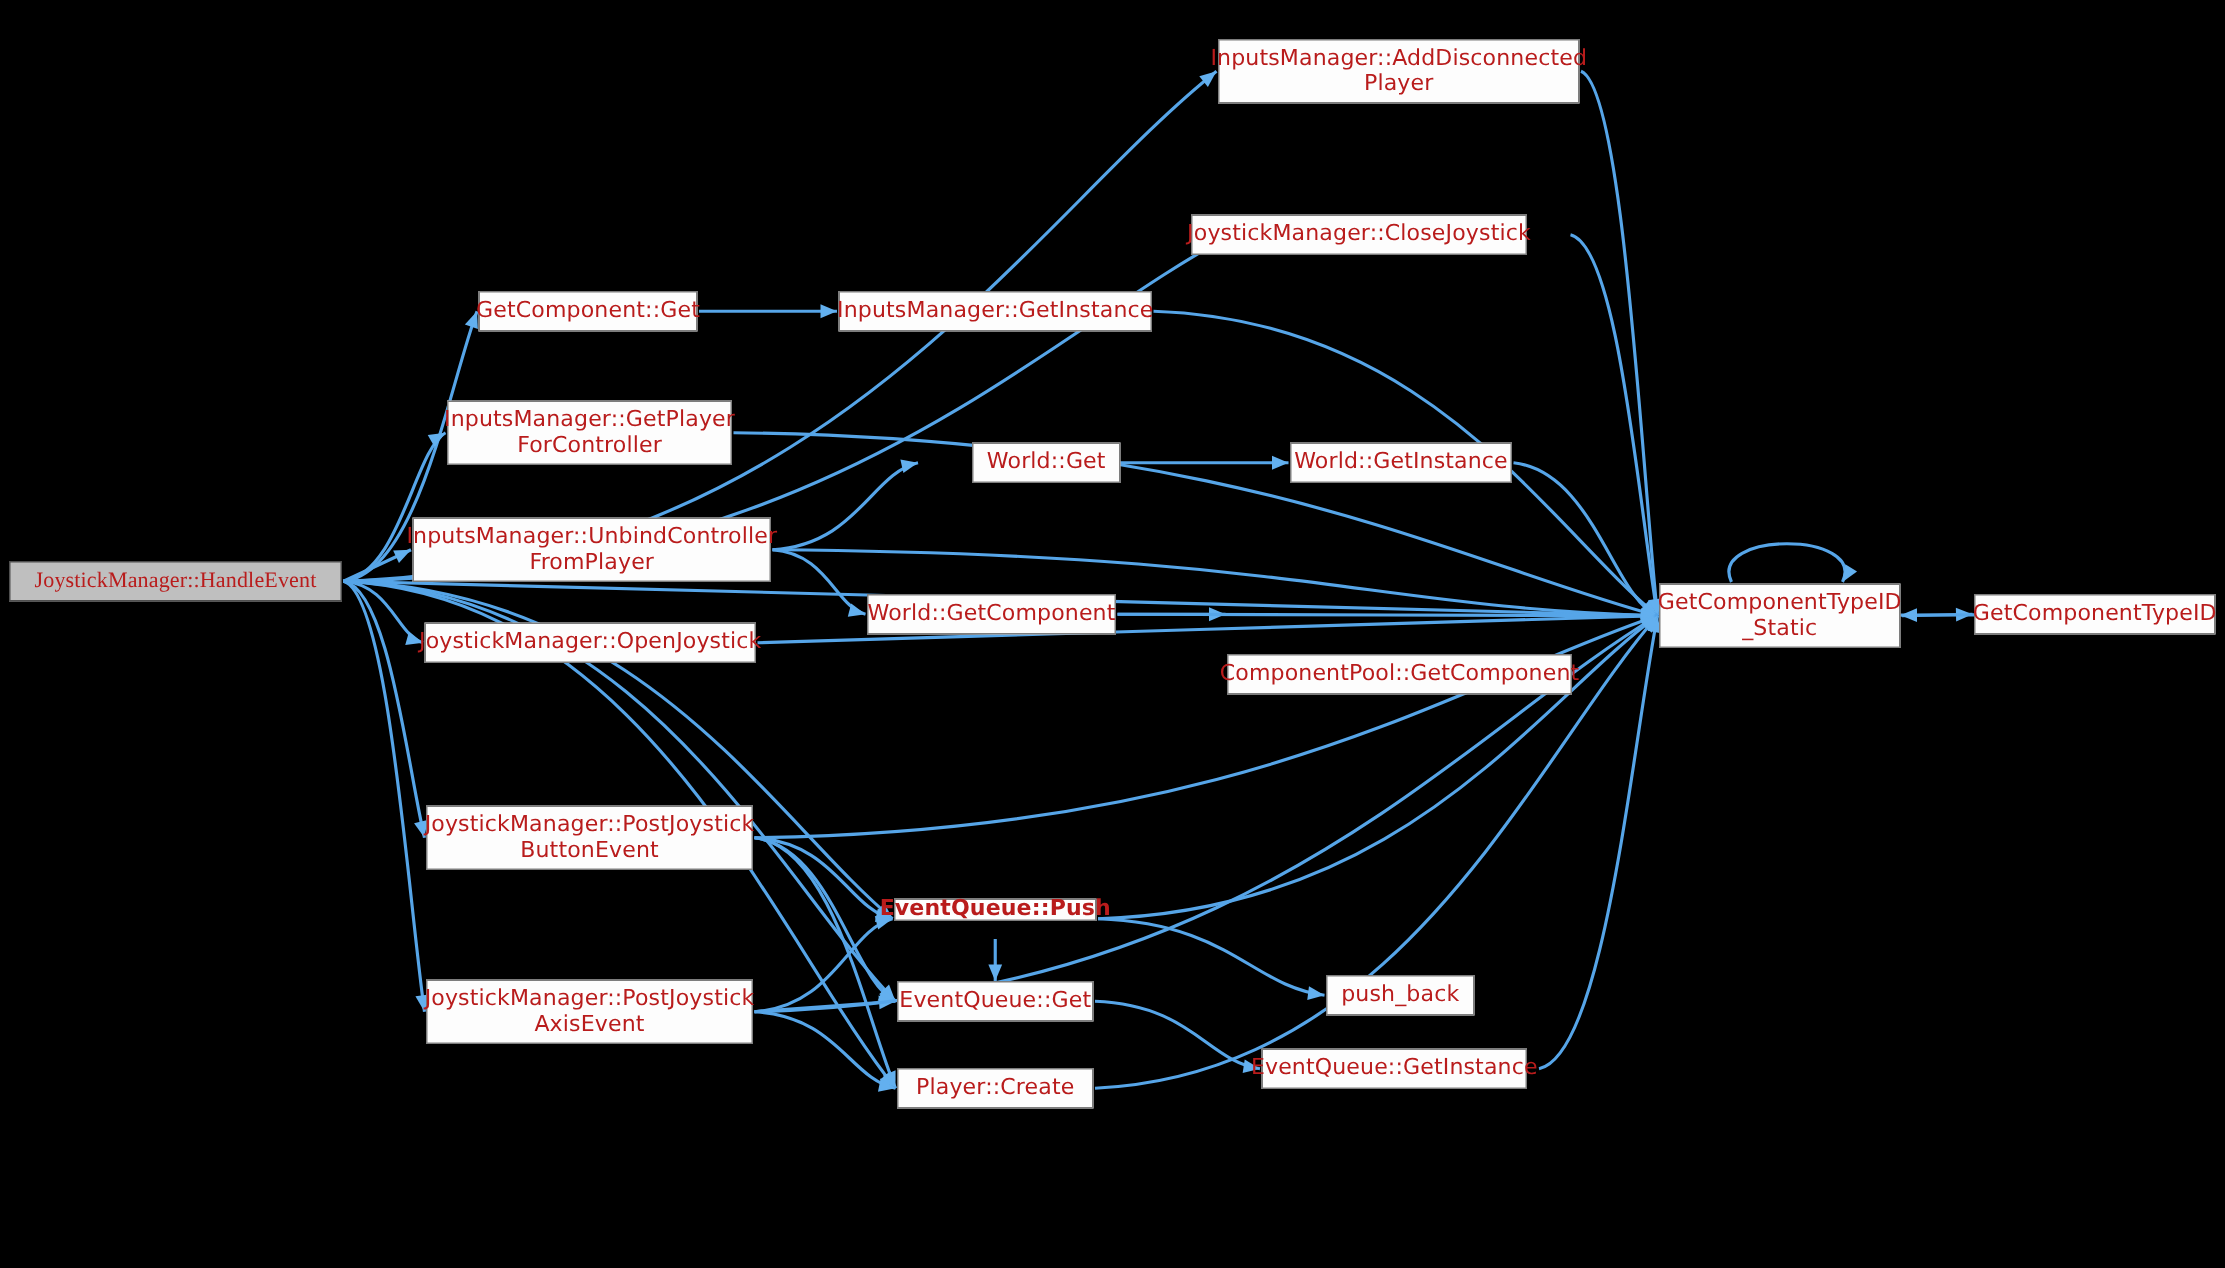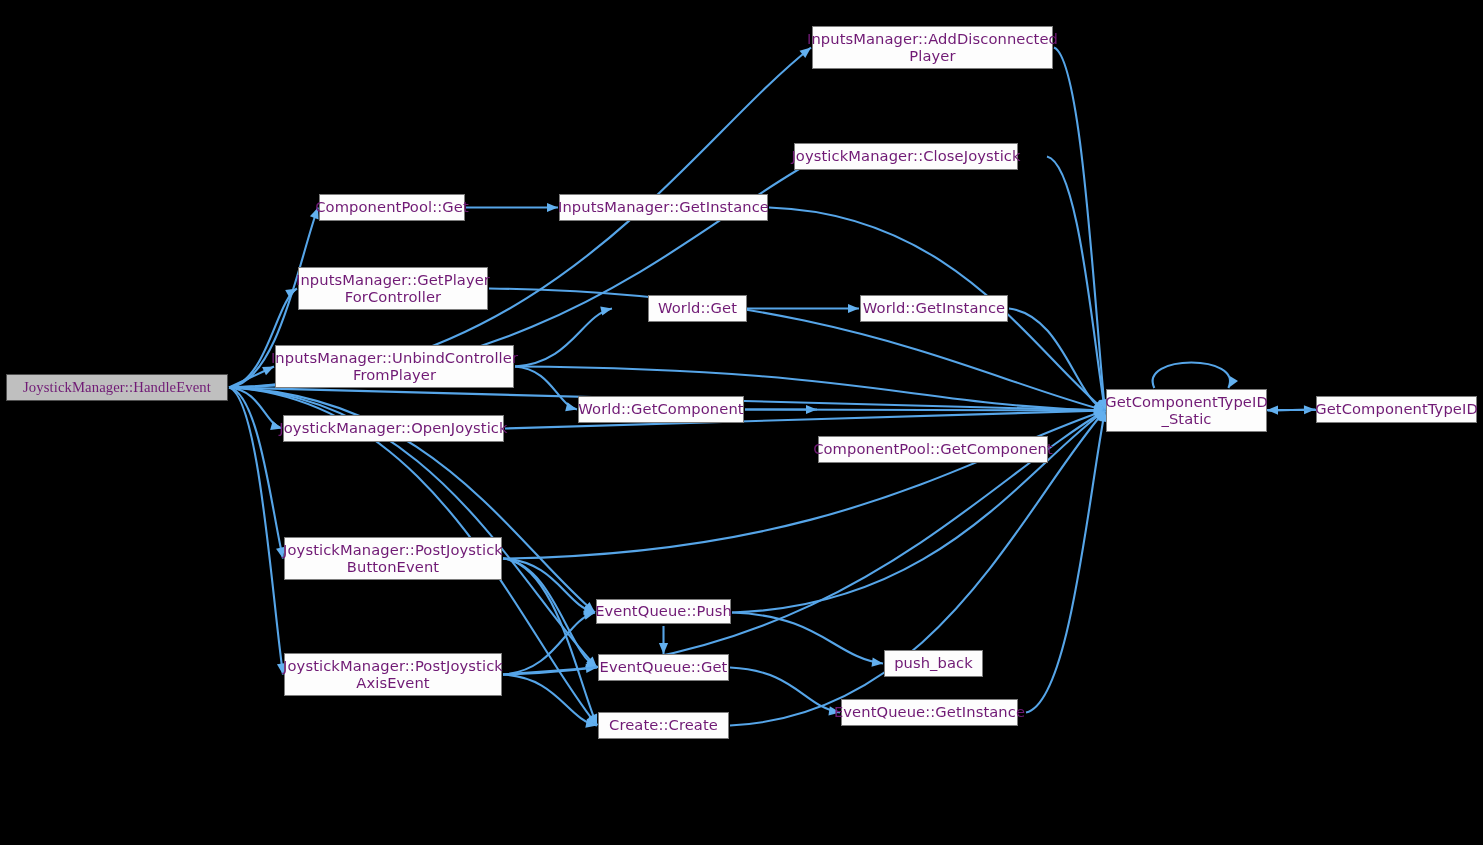--- a/index.html
+++ b/index.html
@@ -3,21 +3,21 @@
 <meta charset="utf-8">
 <style>
   html,body{margin:0;padding:0;background:#000;}
   #canvas{position:relative;width:1483px;height:845px;background:#000;overflow:hidden;
           font-family:"DejaVu Sans","Liberation Sans",sans-serif;}
   svg#edges{position:absolute;left:0;top:0;width:1483px;height:845px;}
   .edge{fill:none;stroke:#56a5e8;stroke-width:2.1;}
   .arrow{fill:#63b0ef;stroke:none;}
   .node{position:absolute;box-sizing:border-box;background:#fdfdfd;border:1.2px solid #7d7d7d;
         display:flex;align-items:center;justify-content:center;text-align:center;
-        color:#701a75;font-size:14.7px;line-height:16.5px;letter-spacing:.1px;
+        color:#b91c1c;font-size:14.7px;line-height:16.5px;letter-spacing:.1px;
         white-space:pre-line;padding:0 5px;}
   .node.root{background:#bfbfbf;border-color:#4f4f4f;}
 </style>
 </head>
 <body>
 
 <div id="canvas">
   <svg id="edges" viewBox="0 0 1483 845" preserveAspectRatio="none">
       <path d="M 229.0 387.5 C 549.1 377.3, 683.0 149.5, 811.0 47.5" class="edge"></path>
       <polygon points="811,47.5 799.5301119379636,50.7560202463062 805.2624903264806,57.95184111753861" class="arrow"></polygon>
@@ -104,37 +104,37 @@
       <path d="M 1026.0 712.5 C 1069.5 703.4, 1087.6 501.1, 1105.0 410.5" class="edge"></path>
       <polygon points="1105,410.5 1098.4100046206459,420.43639577010157 1107.4452596599576,422.1696488891219" class="arrow"></polygon>
       <path d="M 730.0 725.5 C 936.3 716.0, 1022.5 505.0, 1105.0 410.5" class="edge"></path>
       <polygon points="1105,410.5 1094.300507924044,415.7612611906801 1101.2310238015855,421.8117115599623" class="arrow"></polygon>
     </svg>
   <div id="nodes">
       <div class="node root" style="left: 6px; top: 374px; width: 222px; height: 27px; font-family: Liberation Serif, serif;">JoystickManager::HandleEvent</div>
       <div class="node" style="left: 812px; top: 26px; width: 241px; height: 43px;">InputsManager::AddDisconnected
 Player</div>
       <div class="node" style="left: 794px; top: 143px; width: 224px; height: 27px;">JoystickManager::CloseJoystick</div>
-      <div class="node" style="left: 319px; top: 194px; width: 146px; height: 27px;">ComponentPool::Get</div>
+      <div class="node" style="left: 319px; top: 194px; width: 146px; height: 27px;">GetComponent::Get</div>
       <div class="node" style="left: 559px; top: 194px; width: 209px; height: 27px;">InputsManager::GetInstance</div>
       <div class="node" style="left: 298px; top: 267px; width: 190px; height: 43px;">InputsManager::GetPlayer
 ForController</div>
       <div class="node" style="left: 648px; top: 295px; width: 99px; height: 27px;">World::Get</div>
       <div class="node" style="left: 860px; top: 295px; width: 148px; height: 27px;">World::GetInstance</div>
       <div class="node" style="left: 275px; top: 345px; width: 239px; height: 43px;">InputsManager::UnbindController
 FromPlayer</div>
       <div class="node" style="left: 578px; top: 396px; width: 166px; height: 27px;">World::GetComponent</div>
       <div class="node" style="left: 818px; top: 396px; width: 230px; height: 27px; margin-top: 40px;">ComponentPool::GetComponent</div>
       <div class="node" style="left: 1106px; top: 389px; width: 161px; height: 43px;">GetComponentTypeID
 _Static</div>
       <div class="node" style="left: 1316px; top: 396px; width: 161px; height: 27px;">GetComponentTypeID</div>
       <div class="node" style="left: 283px; top: 415px; width: 221px; height: 27px;">JoystickManager::OpenJoystick</div>
       <div class="node" style="left: 284px; top: 537px; width: 218px; height: 43px;">JoystickManager::PostJoystick
 ButtonEvent</div>
-      <div class="node" style="left: 596px; top: 599px; width: 135px; height: 25px;">EventQueue::Push</div>
+      <div class="node" style="left: 596px; top: 599px; width: 135px; height: 15px; font-weight: bold;">EventQueue::Push</div>
       <div class="node" style="left: 284px; top: 653px; width: 218px; height: 43px;">JoystickManager::PostJoystick
 AxisEvent</div>
       <div class="node" style="left: 598px; top: 654px; width: 131px; height: 27px;">EventQueue::Get</div>
       <div class="node" style="left: 884px; top: 650px; width: 99px; height: 27px;">push_back</div>
-      <div class="node" style="left: 598px; top: 712px; width: 131px; height: 27px;">Create::Create</div>
+      <div class="node" style="left: 598px; top: 712px; width: 131px; height: 27px;">Player::Create</div>
       <div class="node" style="left: 841px; top: 699px; width: 177px; height: 27px;">EventQueue::GetInstance</div>
     </div>
 </div>
 
 </body></html>

